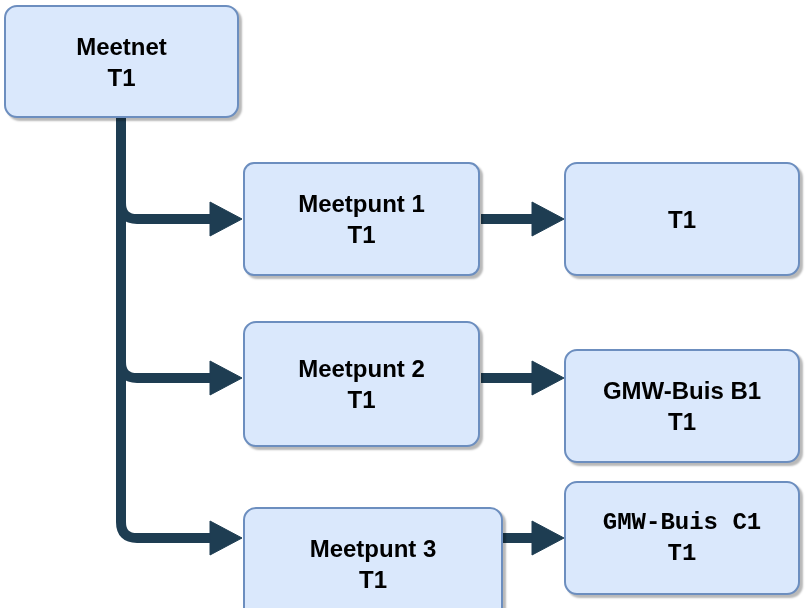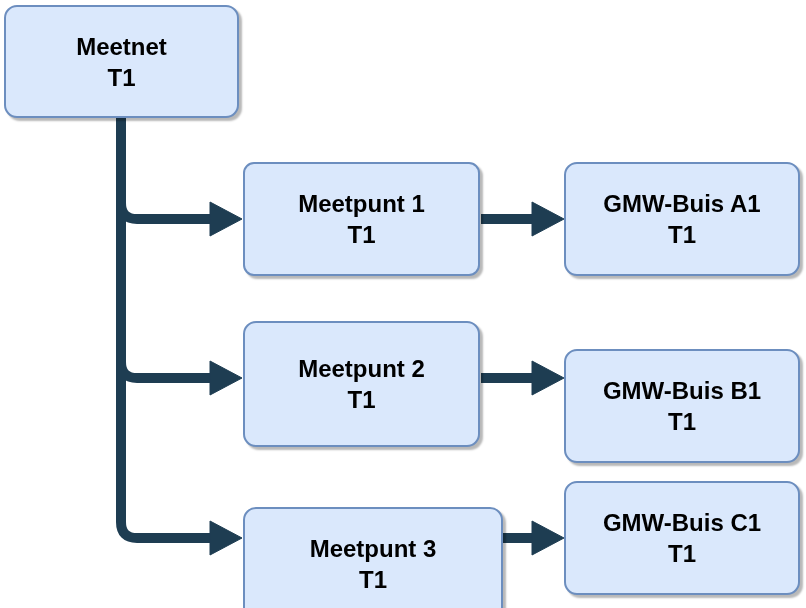--- a/index.html
+++ b/index.html
@@ -48,21 +48,21 @@
     color:var(--text);
     white-space:nowrap;
   }
   
   #node-meetnet  {left:4px;  top:5px;   width:235px; height:113px;}
   #node-meetpunt1{left:243px; top:162px; width:237px; height:114px;border-radius:11px;}
   #node-meetpunt2{left:243px; top:321px; width:237px; height:126px;}
   #node-meetpunt3{left:243px; top:507px; width:260px; height:114px;}
   #node-gmw-a1   {left:564px; top:162px; width:236px; height:114px;}
   #node-gmw-b1   {left:564px; top:321px; width:236px; height:114px;margin-top:28px;}
-  #node-gmw-c1   {left:564px; top:481px; width:236px; height:114px;}
+  #node-gmw-c1   {left:564px; top:481px; width:236px; height:114px;font-family:Liberation Mono, monospace;}
 </style>
 </head>
 <body>
 
 <div class="canvas">
 
   <svg class="edges" viewBox="0 0 806 608" xmlns="http://www.w3.org/2000/svg">
     <g stroke="#1e3d52" stroke-width="10" fill="none">
 
       <path d="M 121 114 L 121 203 Q 121 219 137 219 L 212 219"></path>
@@ -99,21 +99,20 @@
     <span class="title">Meetpunt 2</span>
     <span class="subtitle">T1</span>
   </div>
 
   <div class="node" id="node-meetpunt3">
     <span class="title">Meetpunt 3</span>
     <span class="subtitle">T1</span>
   </div>
 
   <div class="node" id="node-gmw-a1">
-    <span class="title">GMW-Buis A1</span>
     <span class="subtitle">T1</span>
   </div>
 
   <div class="node" id="node-gmw-b1">
     <span class="title">GMW-Buis B1</span>
     <span class="subtitle">T1</span>
   </div>
 
   <div class="node" id="node-gmw-c1">
     <span class="title">GMW-Buis C1</span>

